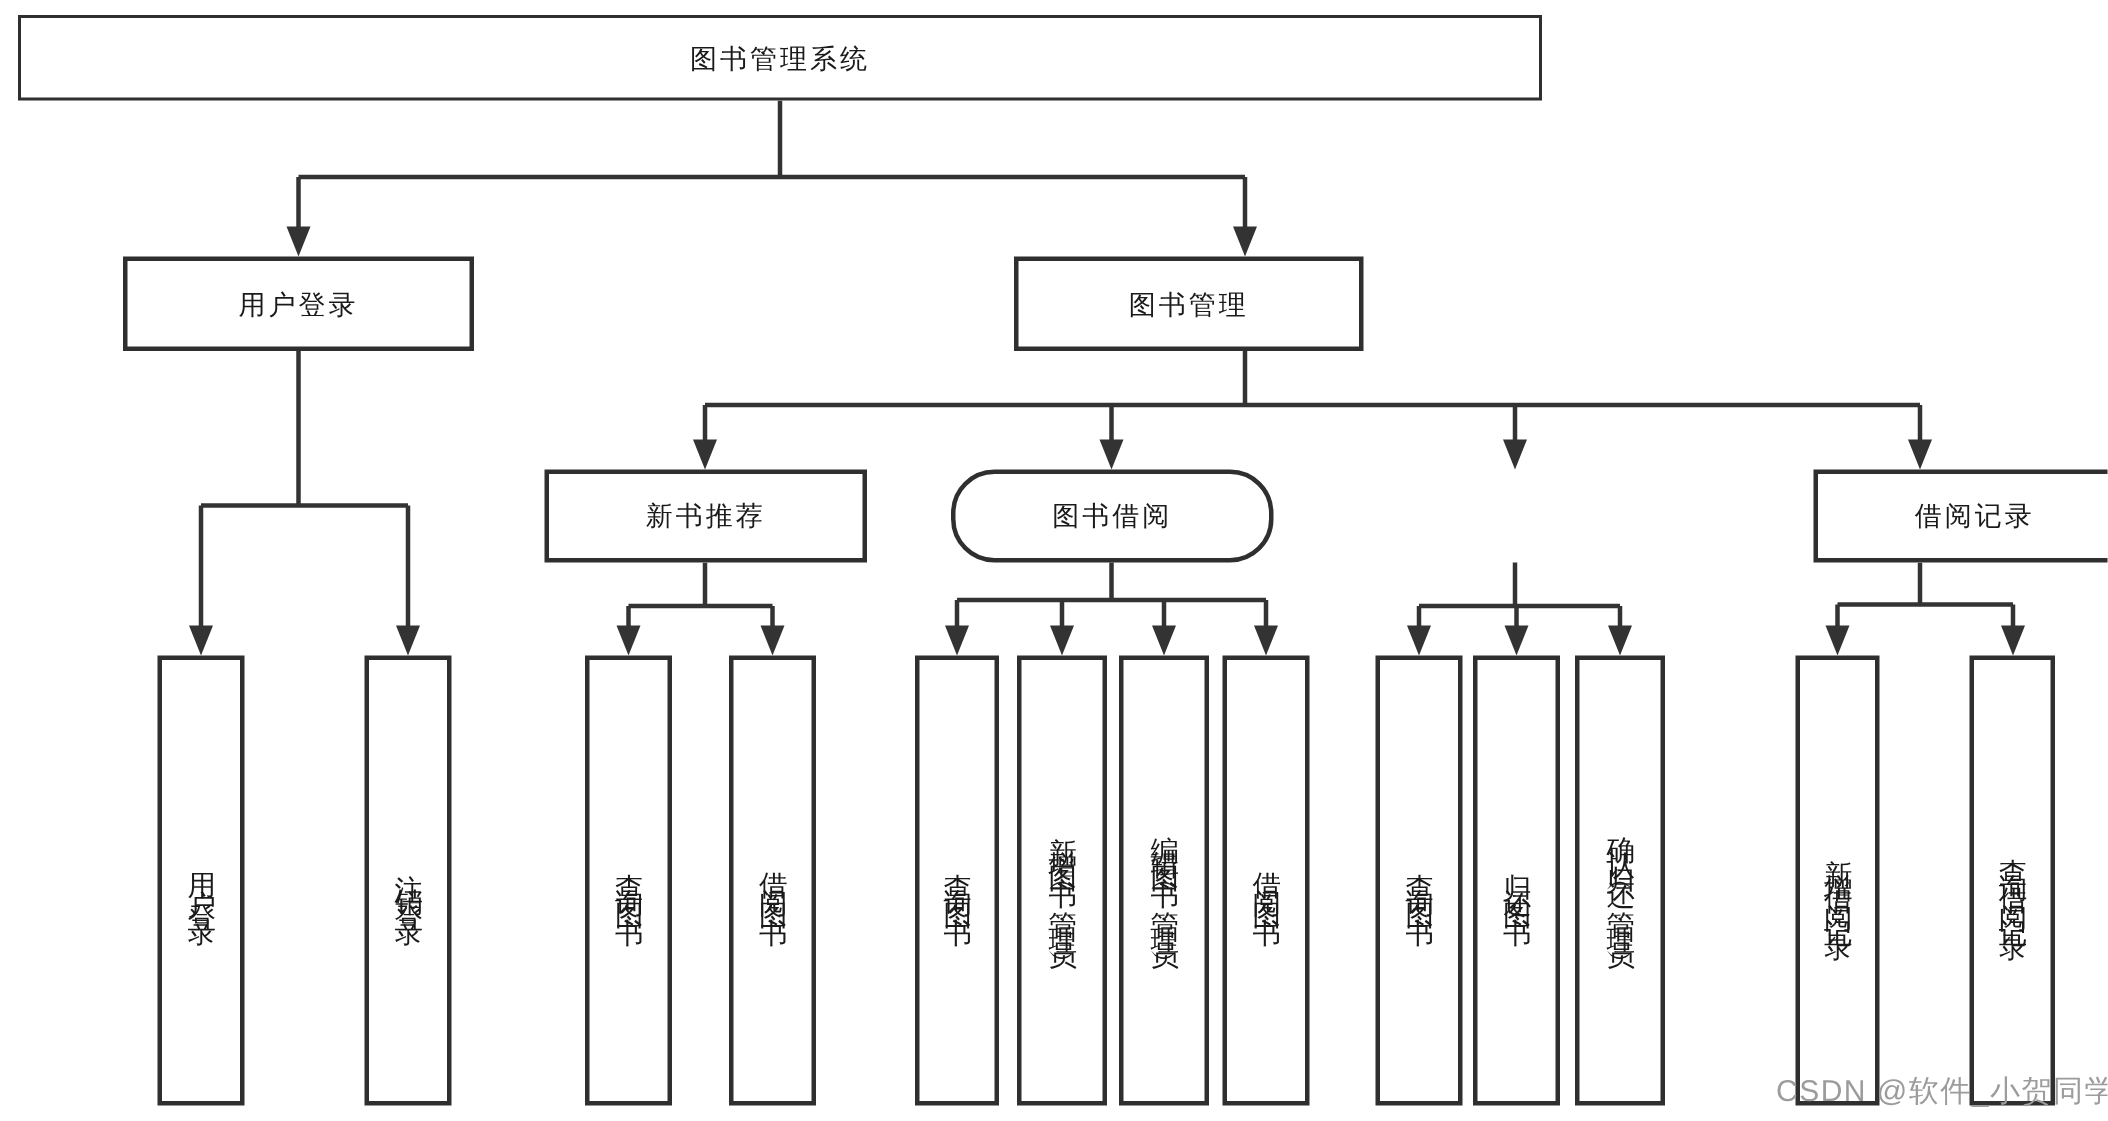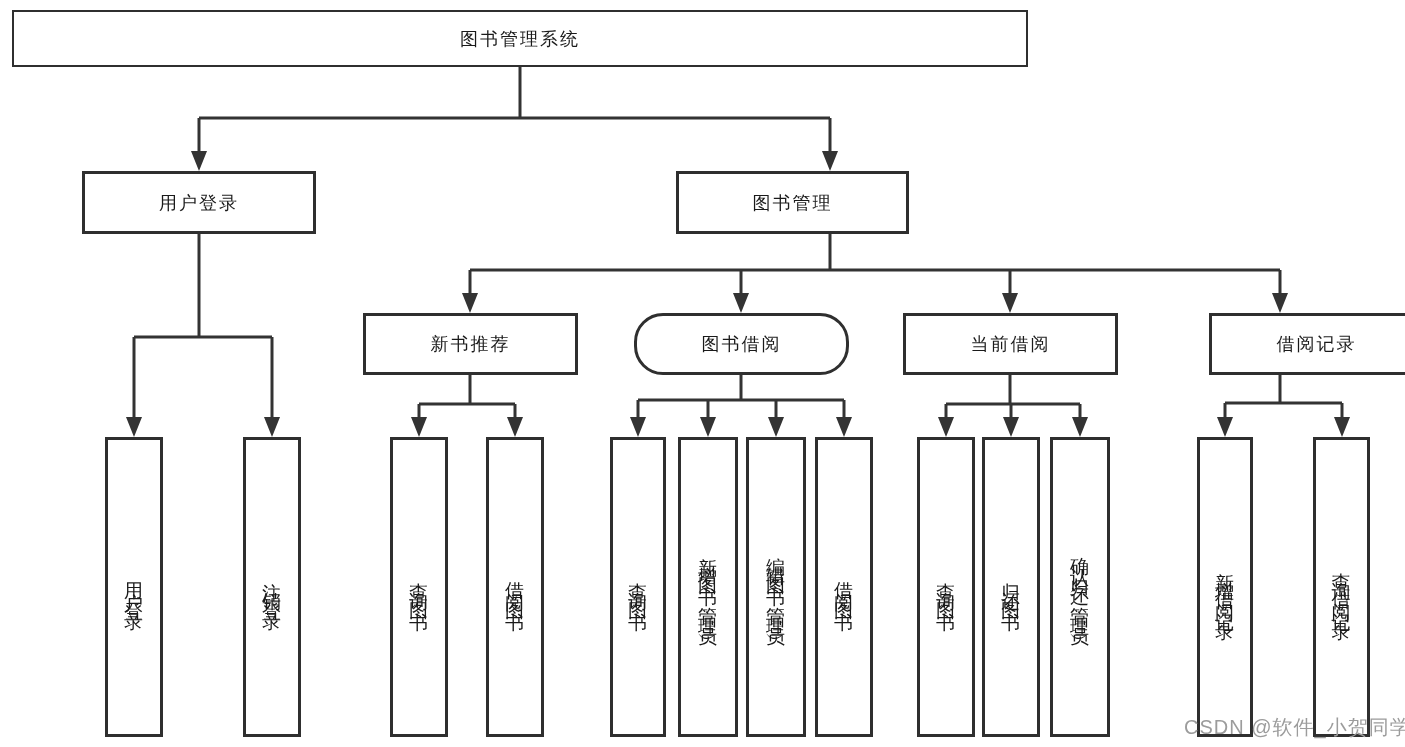--- a/index.html
+++ b/index.html
@@ -138,23 +138,20 @@
   <div class="node" style="left:676px; top:171px; width:233px; height:63px;">
     <span class="lbl">图书管理</span>
   </div>
 
   <div class="node" style="left:363px; top:313px; width:215px; height:62px;">
     <span class="lbl">新书推荐</span>
   </div>
   <div class="node" style="left:634px; top:313px; width:215px; height:62px;border-radius:29px;">
     <span class="lbl">图书借阅</span>
   </div>
-  <div class="node" style="left:903px; top:313px; width:215px; height:62px;">
-    <span class="lbl">当前借阅</span>
-  </div>
   <div class="node" style="left:1209px; top:313px; width:215px; height:62px;">
     <span class="lbl">借阅记录</span>
   </div>
 
   <div class="node leaf" style="left:105px; width:58px;">
     <span class="vlbl">用户登录</span>
   </div>
   <div class="node leaf" style="left:243px; width:58px;">
     <span class="vlbl">注销登录</span>
   </div>

